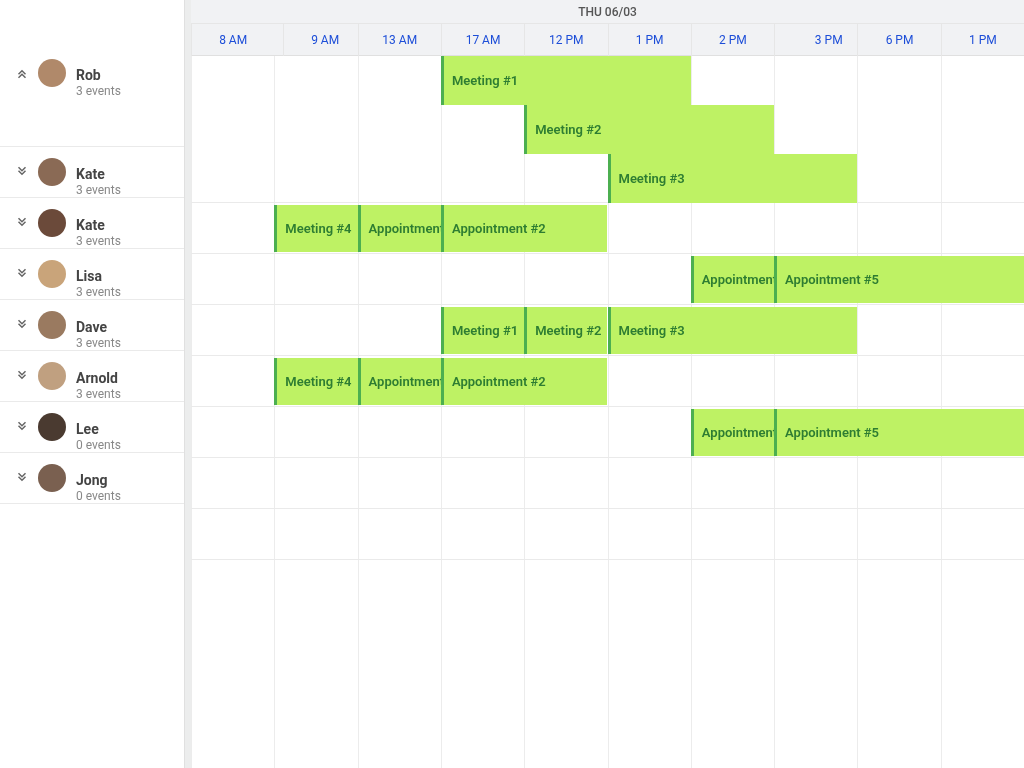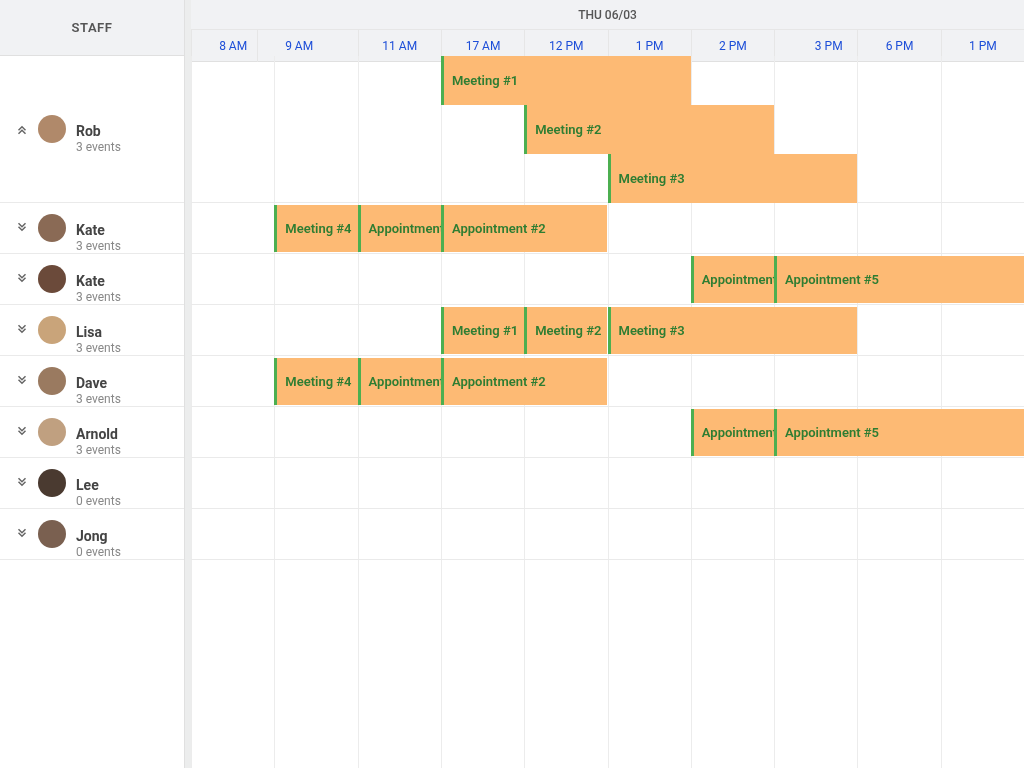--- a/index.html
+++ b/index.html
@@ -20,38 +20,37 @@
 .avatar { width: 28px; height: 28px; border-radius: 50%; margin: 0 10px 0 4px; flex-shrink: 0; display: flex; align-items: center; justify-content: center; font-size: 12px; color: #fff; font-weight: 600; }
 
 .staff-info { display: flex; flex-direction: column; margin-top: 20px; }
 .staff-name { font-size: 14px; font-weight: 700; color: #444; line-height: 1.2; }
 .staff-events { font-size: 12px; color: #888; line-height: 1.3; }
 
 .timeline-wrap { flex: 1; position: relative; overflow: hidden; }
 .gutter { position: absolute; left: 0; top: 0; width: 6px; height: 100%; background: #eceded; }
 .timeline { position: absolute; left: 6px; right: 0; top: 0; bottom: 0; }
 
-.date-header { height: 30px; background: #f1f2f4; border-bottom: 1px solid #e6e6e6; display: flex; align-items: center; justify-content: center; font-size: 12px; color: #555; font-weight: 500; }
+.date-header { height: 24px; background: #f1f2f4; border-bottom: 1px solid #e6e6e6; display: flex; align-items: center; justify-content: center; font-size: 12px; color: #555; font-weight: 500; }
 .hour-header { height: 32px; background: #f1f2f4; border-bottom: 1px solid #e0e0e0; position: relative; }
 .hour-cell { position: absolute; top: 0; height: 32px; border-left: 1px solid #e6e6e6; display: flex; align-items: center; justify-content: center; font-size: 12px; color: #1d4ed8; }
 
 .grid-body { position: absolute; top: 56px; left: 0; right: 0; bottom: 0; }
 .vline { position: absolute; top: 0; bottom: 0; width: 1px; background: #ececec; }
 
 .lane { position: absolute; left: 0; right: 0; border-bottom: 1px solid #eaeaea; }
 
-.event { position: absolute; background: #fdba74; border-left: 3px solid #4caf50; color: #2e7d32; font-size: 13px; font-weight: 600; padding: 0 8px; display: flex; align-items: center; overflow: hidden; white-space: nowrap; cursor: pointer; height: 49px; }
+.event { position: absolute; background: #bef264; border-left: 3px solid #4caf50; color: #2e7d32; font-size: 13px; font-weight: 600; padding: 0 8px; display: flex; align-items: center; overflow: hidden; white-space: nowrap; cursor: pointer; height: 49px; }
 .event.thin { height: 47px; }
 </style>
 </head>
 <body>
 
 <div class="container">
   <div class="sidebar">
-    <div class="sidebar-header">STAFF</div>
     <div id="staff-list">
         <div class="staff-row expanded">
           <div class="expand-icon">
             <svg viewBox="0 0 24 24" fill="none" stroke="currentColor" stroke-width="2.5">
               <polyline points="6 14 12 8 18 14"></polyline>
               <polyline points="6 20 12 14 18 20"></polyline>
             </svg>
           </div>
           <div class="avatar" style="background: rgb(176, 137, 106);"></div>
           <div class="staff-info">
@@ -151,22 +150,22 @@
           </div>
         </div>
       </div>
   </div>
   <div class="timeline-wrap">
     <div class="gutter"></div>
     <div class="timeline">
       <div class="date-header">THU 06/03</div>
       <div class="hour-header" id="hour-header">
           <div class="hour-cell" style="left: 0px; width: 83.3px;">8 AM</div>
-          <div class="hour-cell" style="left: 66px; width: 83.3px;">9 AM</div>
-          <div class="hour-cell" style="left: 166.6px; width: 83.3px;">11 AM</div>
+          <div class="hour-cell" style="left: 92px; width: 83.3px;">9 AM</div>
+          <div class="hour-cell" style="left: 166.6px; width: 83.3px;">13 AM</div>
           <div class="hour-cell" style="left: 249.9px; width: 83.3px;">17 AM</div>
           <div class="hour-cell" style="left: 333.2px; width: 83.3px; text-align: right;">12 PM</div>
           <div class="hour-cell" style="left: 416.5px; width: 83.3px;">1 PM</div>
           <div class="hour-cell" style="left: 499.8px; width: 83.3px;">2 PM</div>
           <div class="hour-cell" style="left: 583.1px; width: 83.3px; padding-left: 25px;">3 PM</div>
           <div class="hour-cell" style="left: 666.4px; width: 83.3px;">6 PM</div>
           <div class="hour-cell" style="left: 749.7px; width: 83.3px;">1 PM</div>
         </div>
       <div class="grid-body" id="grid-body">
           <div class="vline" style="left: 0px;"></div>

